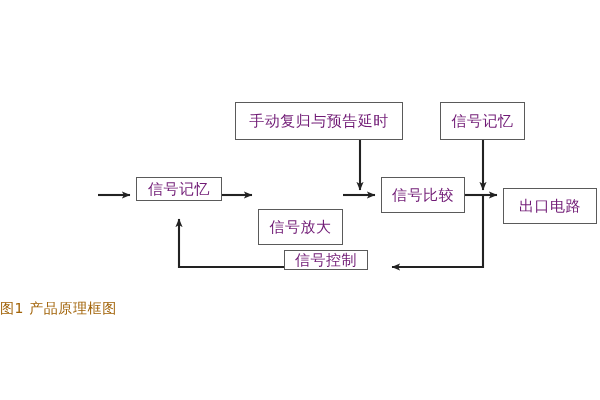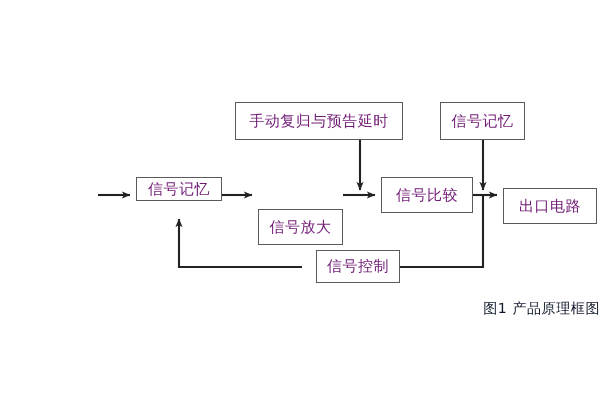--- a/index.html
+++ b/index.html
@@ -41,23 +41,23 @@
     top: 0;
     width: 600px;
     height: 400px;
     z-index: 2;
   }
   .caption {
     position: absolute;
     left: 0;
     top: 300px;
     width: 600px;
-    text-align: right;
+    text-align: left;
     font-size: 14px;
-    color: #0f172a;
+    color: #a16207;
     letter-spacing: 0.6px;
     z-index: 4;
   }
 </style>
 </head>
 <body>
 
 <div id="canvas">
 
   <svg id="edge-layer" viewBox="0 0 600 400" xmlns="http://www.w3.org/2000/svg">
@@ -89,35 +89,35 @@
 
 
   <div class="node" style="left:136px; top:177px; width:86px; height:24px;">
     <span class="node-label">信号记忆</span>
   </div>
 
   <div class="node" style="left:258px; top:177px; width:85px; height:36px;margin-top:32px;">
     <span class="node-label">信号放大</span>
   </div>
 
-  <div class="node" style="left:381px; top:177px; width:92px; height:36px;">
+  <div class="node" style="left:381px; top:177px; width:84px; height:36px;">
     <span class="node-label">信号比较</span>
   </div>
 
   <div class="node" style="left:503px; top:188px; width:94px; height:36px;">
     <span class="node-label">出口电路</span>
   </div>
 
   <div class="node" style="left:235px; top:102px; width:168px; height:38px;">
     <span class="node-label">手动复归与预告延时</span>
   </div>
 
   <div class="node" style="left:440px; top:102px; width:85px; height:38px;">
     <span class="node-label">信号记忆</span>
   </div>
 
-  <div class="node" style="left:316px; top:250px; width:84px; height:33px;">
+  <div class="node" style="left:284px; top:250px; width:84px; height:20px;">
     <span class="node-label">信号控制</span>
   </div>
 
   <div class="caption">图1 产品原理框图</div>
 
 </div>
 
 </body></html>

